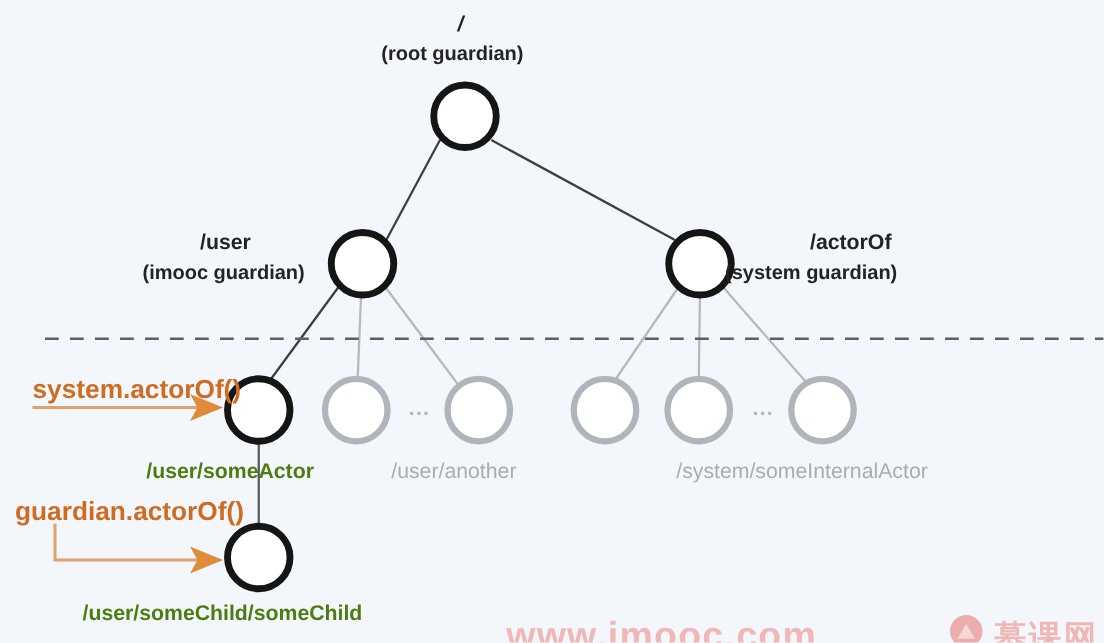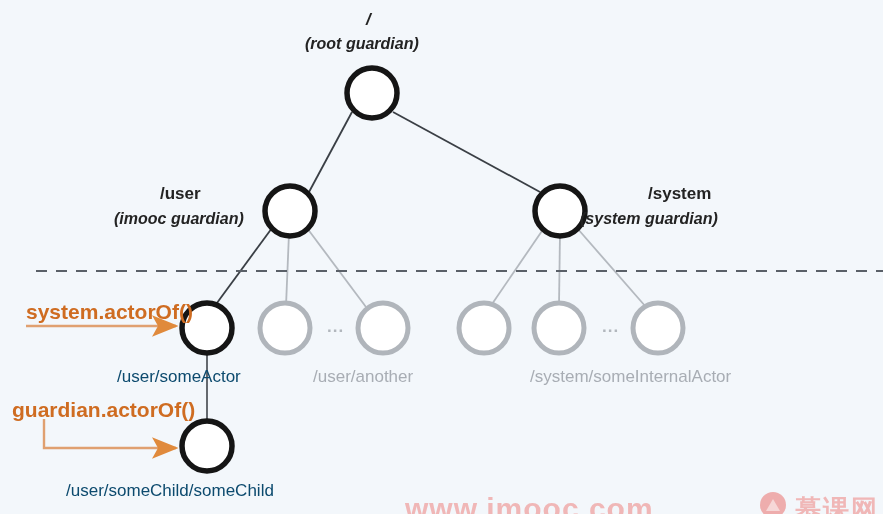--- a/index.html
+++ b/index.html
@@ -27,41 +27,40 @@
     top: 0;
     width: 883px;
     height: 514px;
   }
   .lbl {
     position: absolute;
     white-space: nowrap;
     line-height: 1.15;
   }
   .lbl-path {
-    font-weight: normal;
-    font-size: 17px;
-    color: #0c4a6e;
+    font-weight: bold;
+    font-size: 17px;
+    color: #4d7c0f;
   }
   .lbl-path-dim {
     font-weight: normal;
     font-size: 17px;
     color: #a8adb4;
   }
   .lbl-guard-name {
     font-weight: bold;
     font-size: 17px;
     color: #232323;
     font-style: normal;
     text-align: center;
   }
   .lbl-guard-sub {
     font-weight: bold;
     font-size: 16px;
     color: #232323;
-    font-style: italic;
   }
   .lbl-root-slash {
     font-weight: bold;
     font-size: 17px;
     color: #232323;
     font-style: italic;
   }
   .lbl-annot {
     font-weight: bold;
     font-size: 21px;
@@ -167,33 +166,33 @@
   </svg>
 
   <div class="lbl lbl-root-slash" style="left:366px; top:10px;">/</div>
 
   <div class="lbl lbl-guard-sub" style="left:305px; top:35px;">(root guardian)</div>
 
   <div class="lbl lbl-guard-name" style="left:160px; top:184px;">/user</div>
 
   <div class="lbl lbl-guard-sub" style="left:114px; top:210px;">(imooc guardian)</div>
 
-  <div class="lbl lbl-guard-name" style="left:648px; top:184px;">/system</div>
+  <div class="lbl lbl-guard-name" style="left:648px; top:184px;">/actorOf</div>
 
   <div class="lbl lbl-guard-sub" style="left:580px; top:210px;">(system guardian)</div>
 
   <div class="lbl lbl-ellipsis" style="left:327px; top:317px;">...</div>
 
   <div class="lbl lbl-ellipsis" style="left:602px; top:317px;">...</div>
 
   <div class="lbl lbl-path" style="left:117px; top:367px;">/user/someActor</div>
 
   <div class="lbl lbl-path-dim" style="left:313px; top:367px;">/user/another</div>
 
-  <div class="lbl lbl-path-dim" style="left:530px; top:367px;">/system/someInternalActor</div>
+  <div class="lbl lbl-path-dim" style="left:541px; top:367px;">/system/someInternalActor</div>
 
   <div class="lbl lbl-path" style="left:66px; top:481px;">/user/someChild/someChild</div>
 
   <div class="lbl lbl-annot" style="left:26px; top:300px;">system.actorOf()</div>
 
   <div class="lbl lbl-annot" style="left:12px; top:398px;">guardian.actorOf()</div>
 
   <div class="watermark-text" style="left:405px; top:492px;">www.imooc.com</div>
 
   <div class="watermark-logo" style="left:760px; top:492px;"></div>

